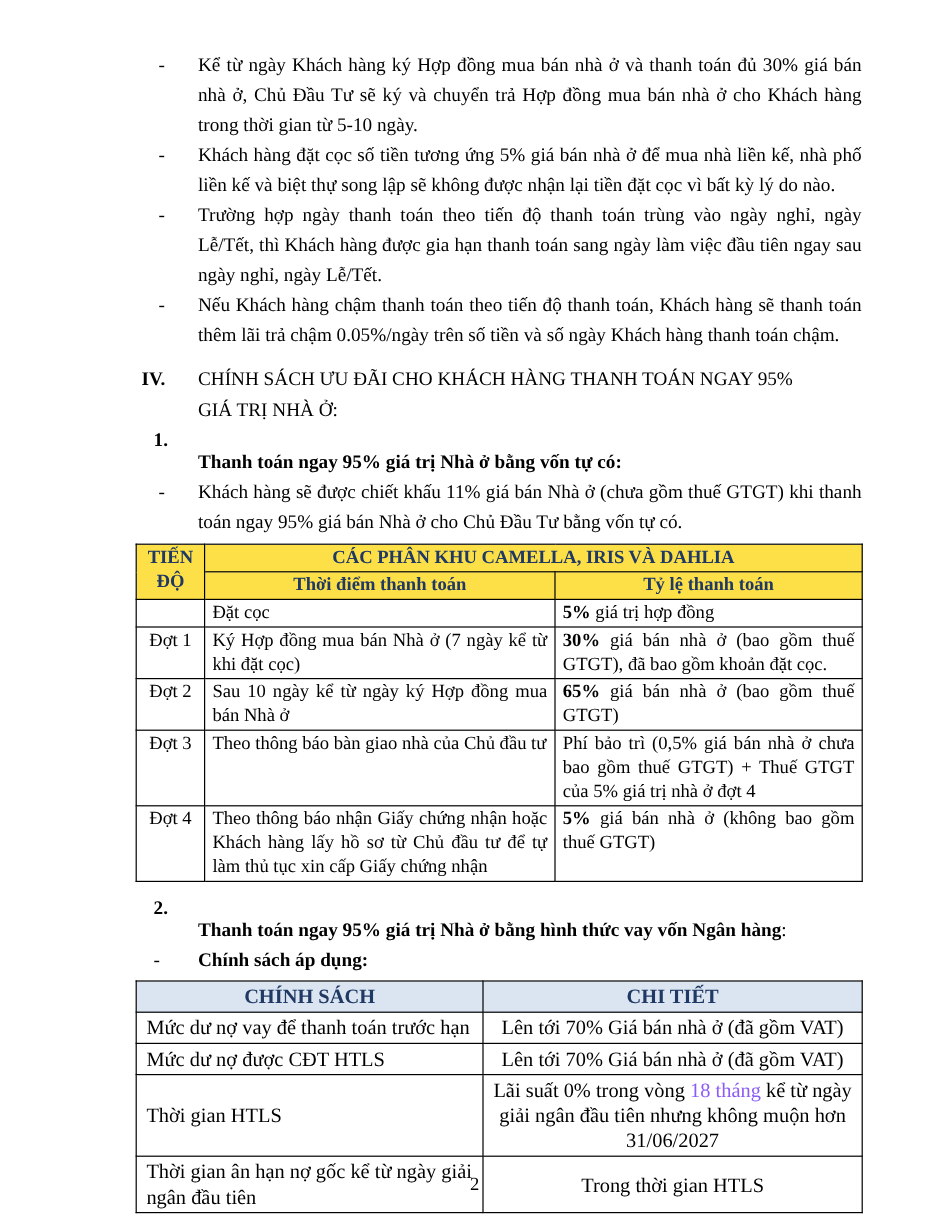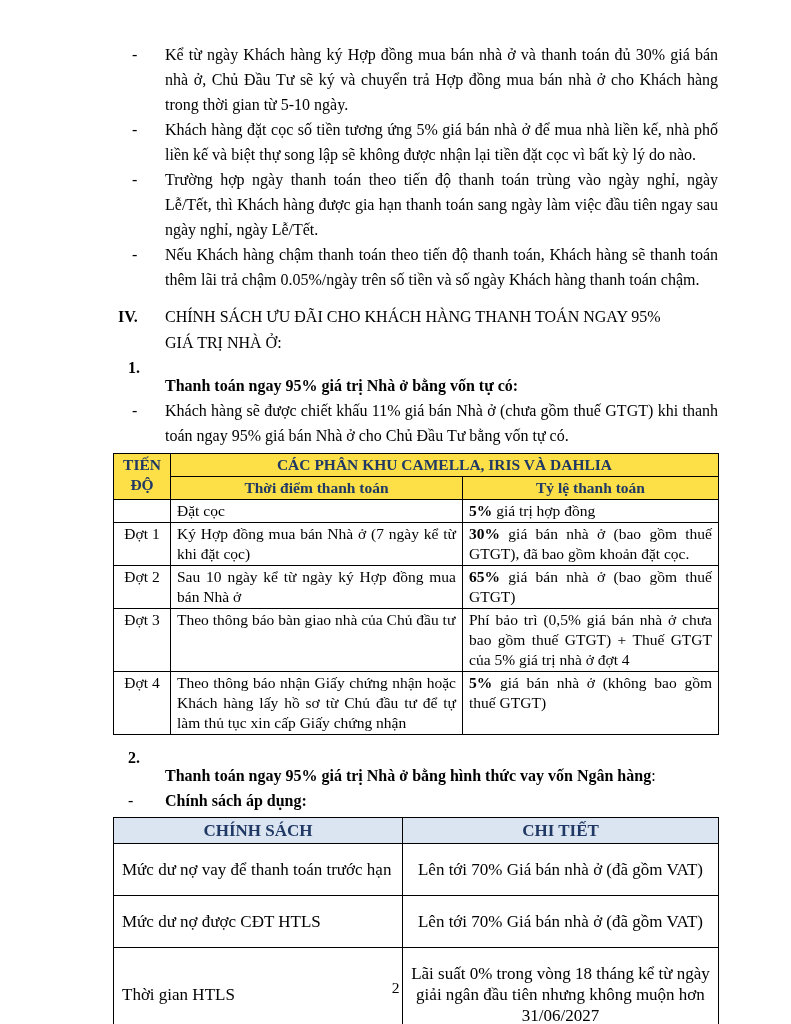--- a/index.html
+++ b/index.html
@@ -35,27 +35,27 @@
   td { border:1px solid #000; box-sizing:border-box; }
 
   .t1 { width:605px; font-size:15.5px; }
   .t1 td { vertical-align:top; line-height:20px; padding:1px 6px; }
   .t1 .th { background:#fde047; color:#1f3864; font-weight:bold; text-align:center; font-size:15.5px; }
   .t1 .stage { text-align:center; padding:1px 2px; }
   .t1 .time { text-align:justify; }
   .t1 .rate { text-align:justify;margin-top:37px; }
 
   .t2 { width:605px; font-size:17px; margin-top:4px; }
-  .t2 td { vertical-align:middle; line-height:21px; padding:15px 8px; }
+  .t2 td { vertical-align:middle; line-height:21px; padding:2px 8px; }
   .t2 .th { background:#dbe5f1; color:#1f3864; font-weight:bold; text-align:center; padding:2px 8px; }
   .t2 .policy { text-align:left; }
   .t2 .detail { text-align:center; }
 
   .b { font-weight:bold; }
-  .red { color:#000000; }
+  .red { color:#8b5cf6; }
 
   .item2-gap { margin-top:11px; }
 
   .page-number { position:absolute; left:0; right:0; bottom:27px; text-align:center; font-size:15.5px; }
 </style>
 </head>
 <body>
 
 <div class="page">
   <div class="content">

